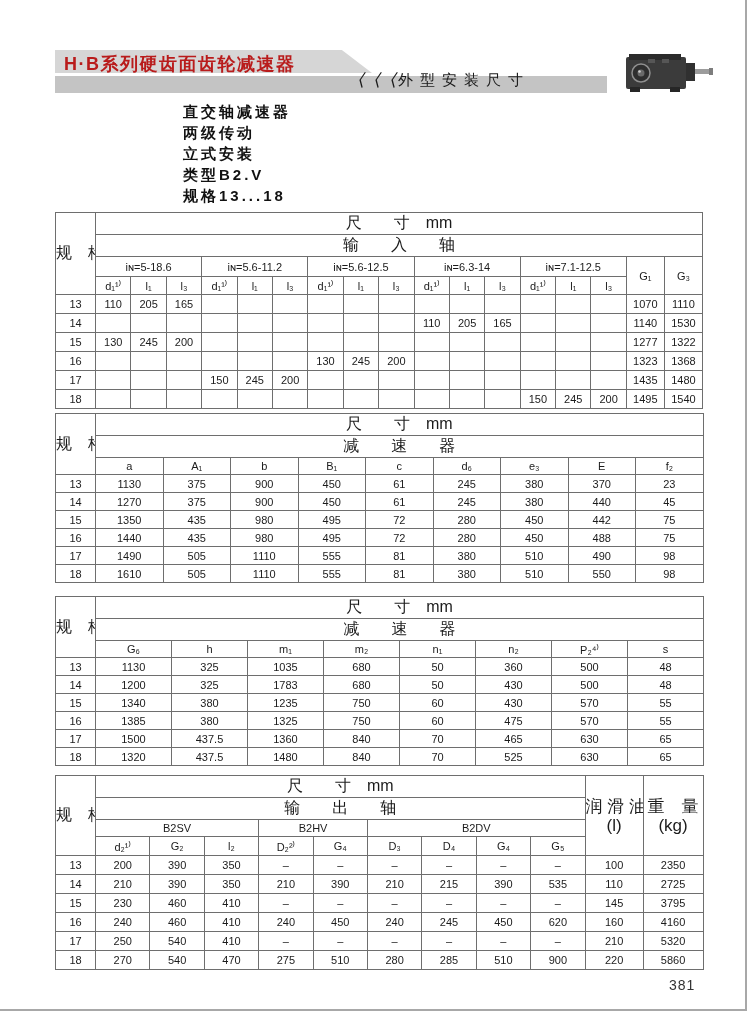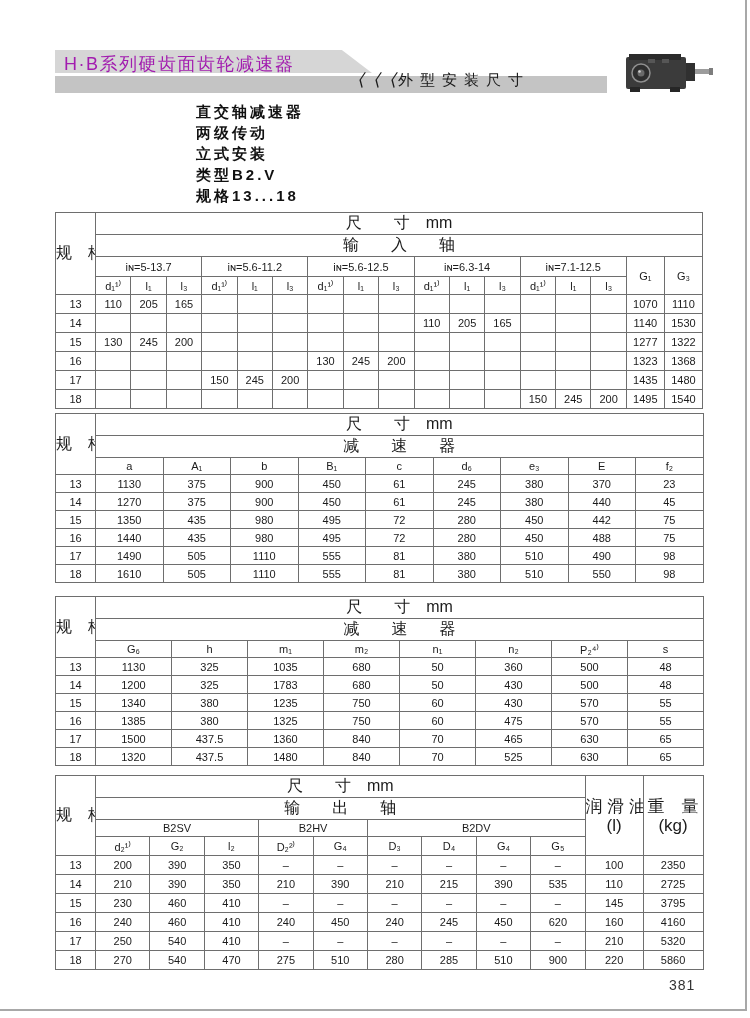--- a/index.html
+++ b/index.html
@@ -12,37 +12,37 @@
     position:absolute;left:55px;top:50px;width:317px;height:23px;
     background:#d6d6d6;
     clip-path:polygon(0 0,90.5% 0,100% 100%,0 100%);
   }
   .band2{
     position:absolute;left:55px;top:76px;width:552px;height:17px;
     background:#c4c4c4;
   }
   .page-title{
     position:absolute;left:64px;top:52px;
-    font-size:18px;font-weight:normal;letter-spacing:1.5px;color:#a21caf;
+    font-size:18px;font-weight:bold;letter-spacing:1.5px;color:#b91c1c;
     white-space:nowrap;
   }
   .chevrons{
     position:absolute;left:349px;top:69px;
     font-size:17px;font-weight:bold;letter-spacing:-1px;
     transform:skewX(-12deg);color:#1a1a1a;white-space:nowrap;
   }
   .section-label{
     position:absolute;left:398px;top:71px;
     font-size:15px;font-weight:normal;letter-spacing:7px;color:#1a1a1a;
     white-space:nowrap;
   }
   .product-img{position:absolute;left:624px;top:50px;}
   
   .intro{
-    position:absolute;left:196px;top:101px;
+    position:absolute;left:183px;top:101px;
     font-size:15px;font-weight:bold;letter-spacing:3px;line-height:21px;
     color:#111;white-space:nowrap;
   }
   
   table.tbl{
     position:absolute;border-collapse:collapse;table-layout:fixed;
     font-family:"Liberation Sans",sans-serif;font-size:11px;color:#1b1b1b;
   }
   table.tbl td{
     border:1px solid #6e6e6e;text-align:center;vertical-align:middle;
@@ -117,21 +117,21 @@
   </colgroup>
   <thead>
     <tr class="rh18">
       <td rowspan="4" class="hdr">规　格</td>
       <td colspan="17" class="hdr">尺　　寸　mm</td>
     </tr>
     <tr class="rh16">
       <td colspan="17" class="hdr">输　　入　　轴</td>
     </tr>
     <tr class="rh20">
-      <td colspan="3">iɴ=5-13.7</td>
+      <td colspan="3">iɴ=5-18.6</td>
       <td colspan="3">iɴ=5.6-11.2</td>
       <td colspan="3">iɴ=5.6-12.5</td>
       <td colspan="3">iɴ=6.3-14</td>
       <td colspan="3">iɴ=7.1-12.5</td>
       <td rowspan="2">G₁</td>
       <td rowspan="2">G₃</td>
     </tr>
     <tr class="rh18">
       <td>d₁¹⁾</td>
       <td>l₁</td>

